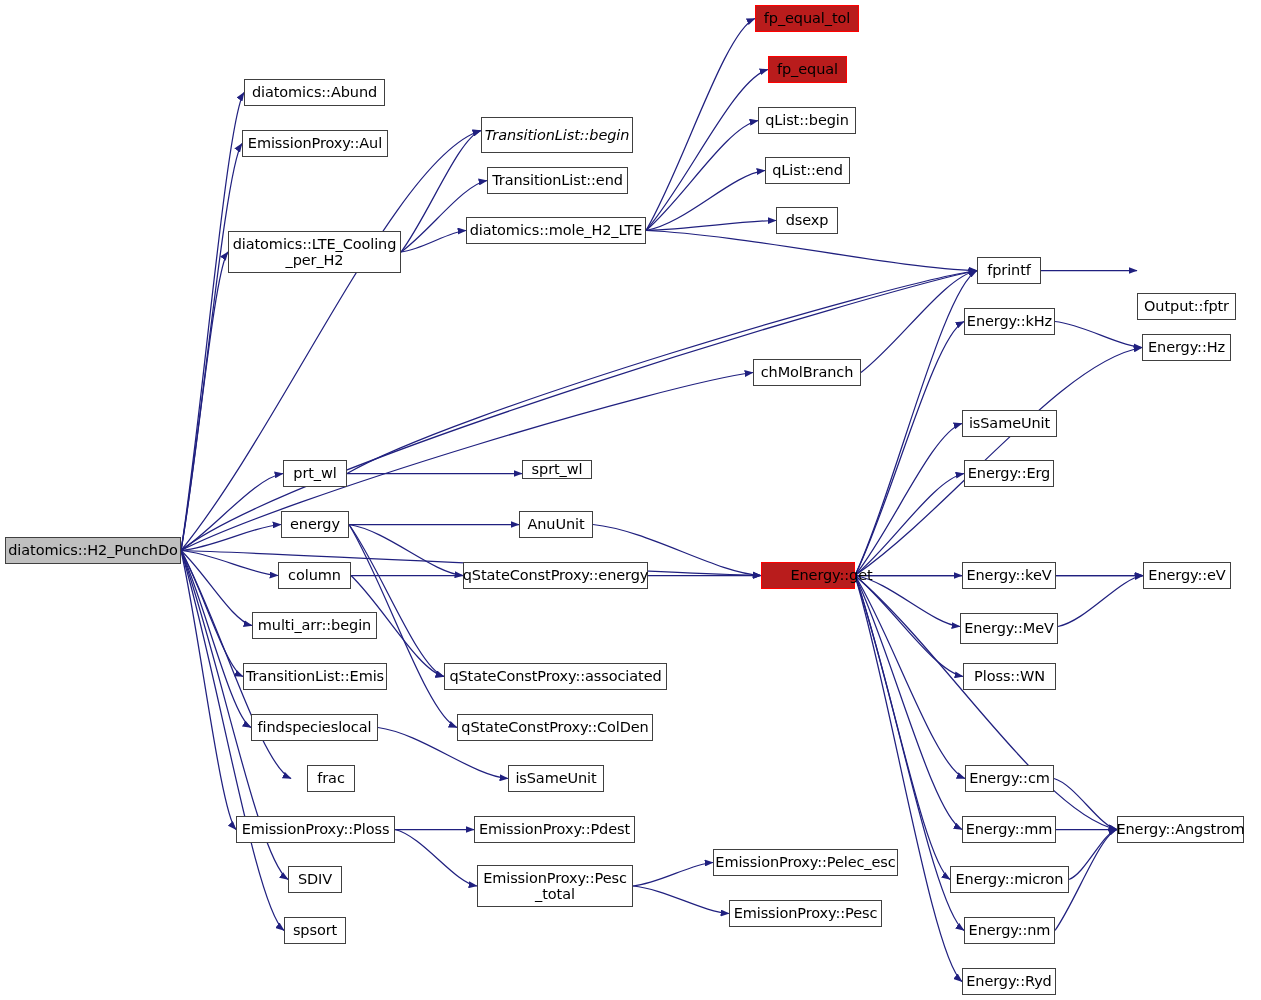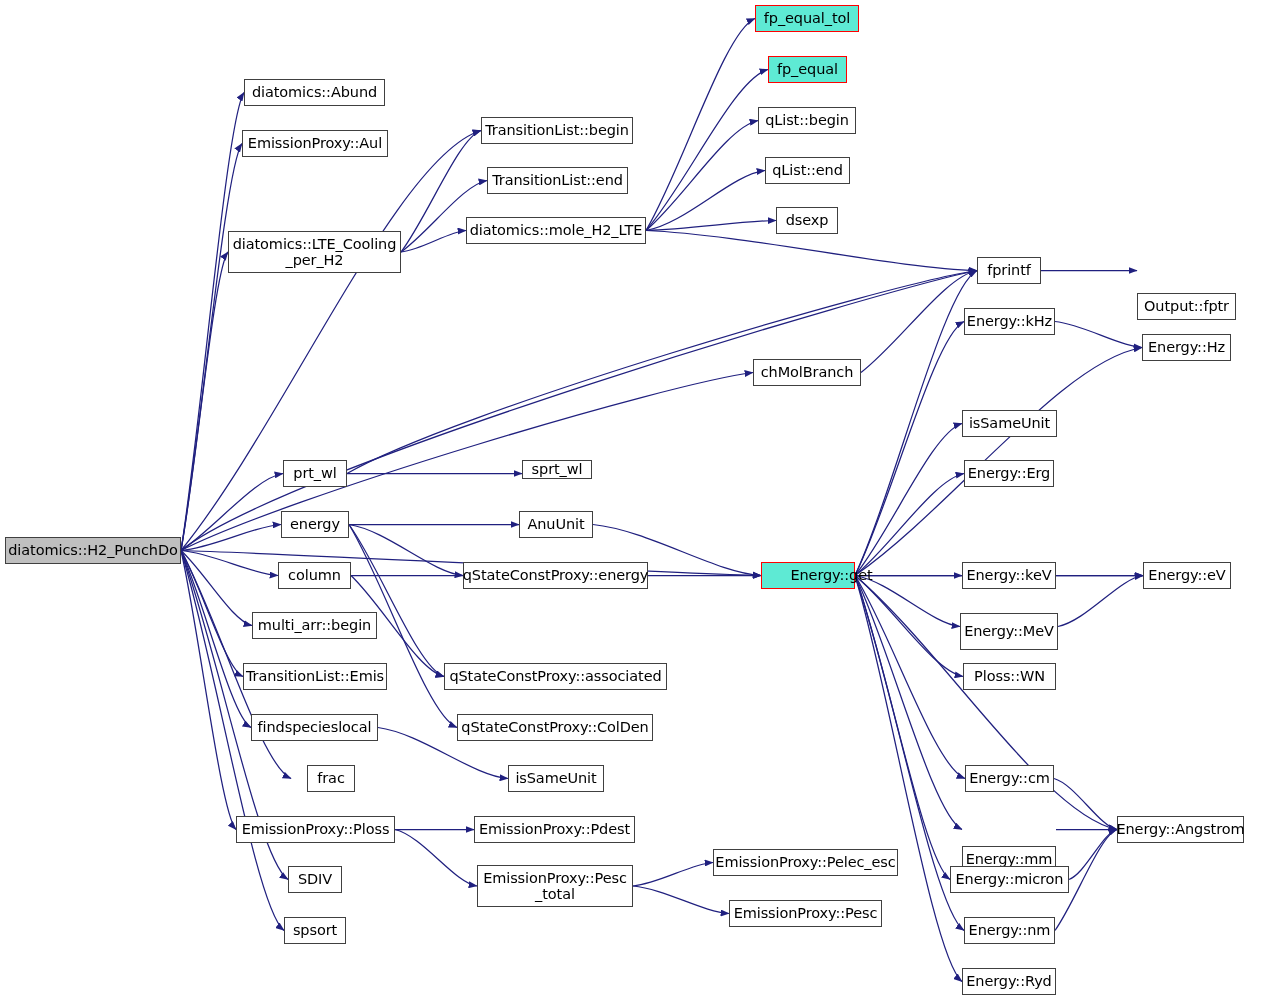--- a/index.html
+++ b/index.html
@@ -39,21 +39,21 @@
     white-space: pre-line;
     letter-spacing: -0.1px;
     z-index: 5;
   }
   .node.current {
     background: #bfbfbf;
     border-color: #404040;
   }
   .node.highlight {
     border: 1px solid #ff0000;
-    background: #5eead4;
+    background: #b91c1c;
   }
 </style>
 </head>
 <body>
 
 <div id="canvas" style="background: rgb(255, 255, 255);">
   <svg id="edge-layer" viewBox="0 0 1261 1000" xmlns="http://www.w3.org/2000/svg">
     <defs>
       <marker id="arrow" markerWidth="9" markerHeight="7" refX="8.4" refY="3.5" orient="auto" markerUnits="userSpaceOnUse">
         <path d="M0,0 L9,3.5 L0,7 z" fill="#20207f"></path>
@@ -123,21 +123,21 @@
         <path d="M 1054,778.5 C 1075.483,784.62 1099.423,826.44 1117,829.5" fill="none" stroke="#20207f" stroke-width="1.25" marker-end="url(#arrow)"></path>
         <path d="M 1056,829.5 C 1076.801,829.5 1099.981,829.5 1117,829.5" fill="none" stroke="#20207f" stroke-width="1.25" marker-end="url(#arrow)"></path>
         <path d="M 1069,879.5 C 1085.368,873.5 1103,832.5 1117,829.5" fill="none" stroke="#20207f" stroke-width="1.25" marker-end="url(#arrow)"></path>
         <path d="M 1055,930.5 C 1076.142,900.2 1099.702,835.56 1117,829.5" fill="none" stroke="#20207f" stroke-width="1.25" marker-end="url(#arrow)"></path>
       </g>
   </svg>
   <div id="nodes-layer">
       <div class="node current" style="left: 5px; top: 537px; width: 176px; height: 27px; border-color: rgb(64, 64, 64); background: rgb(191, 191, 191);">diatomics::H2_PunchDo</div>
       <div class="node" style="left: 244px; top: 79px; width: 141px; height: 27px; border-color: rgb(64, 64, 64);">diatomics::Abund</div>
       <div class="node" style="left: 242px; top: 130px; width: 146px; height: 27px; border-color: rgb(64, 64, 64);">EmissionProxy::Aul</div>
-      <div class="node" style="left: 481px; top: 117px; width: 152px; height: 27px; border-color: rgb(64, 64, 64);">TransitionList::begin</div>
+      <div class="node" style="left: 481px; top: 117px; width: 152px; height: 36px; border-color: rgb(64, 64, 64); font-style: italic;">TransitionList::begin</div>
       <div class="node" style="left: 487px; top: 167px; width: 141px; height: 27px; border-color: rgb(64, 64, 64);">TransitionList::end</div>
       <div class="node" style="left: 228px; top: 231px; width: 173px; height: 42px; border-color: rgb(64, 64, 64);">diatomics::LTE_Cooling
 _per_H2</div>
       <div class="node" style="left: 466px; top: 217px; width: 180px; height: 27px; border-color: rgb(64, 64, 64);">diatomics::mole_H2_LTE</div>
       <div class="node highlight" style="left: 755px; top: 5px; width: 104px; height: 27px; border-color: rgb(255, 0, 0);">fp_equal_tol</div>
       <div class="node highlight" style="left: 768px; top: 56px; width: 79px; height: 27px; border-color: rgb(255, 0, 0);">fp_equal</div>
       <div class="node" style="left: 758px; top: 107px; width: 98px; height: 27px; border-color: rgb(64, 64, 64);">qList::begin</div>
       <div class="node" style="left: 765px; top: 157px; width: 85px; height: 27px; border-color: rgb(64, 64, 64);">qList::end</div>
       <div class="node" style="left: 776px; top: 207px; width: 62px; height: 27px; border-color: rgb(64, 64, 64);">dsexp</div>
       <div class="node" style="left: 977px; top: 257px; width: 64px; height: 27px; border-color: rgb(64, 64, 64);">fprintf</div>
@@ -150,32 +150,32 @@
       <div class="node" style="left: 283px; top: 460px; width: 64px; height: 27px; border-color: rgb(64, 64, 64);">prt_wl</div>
       <div class="node" style="left: 522px; top: 460px; width: 70px; height: 19px; border-color: rgb(64, 64, 64);">sprt_wl</div>
       <div class="node" style="left: 281px; top: 511px; width: 68px; height: 27px; border-color: rgb(64, 64, 64);">energy</div>
       <div class="node" style="left: 519px; top: 511px; width: 74px; height: 27px; border-color: rgb(64, 64, 64);">AnuUnit</div>
       <div class="node highlight" style="left: 761px; top: 562px; width: 94px; height: 27px; border-color: rgb(255, 0, 0); padding-left: 47px;">Energy::get</div>
       <div class="node" style="left: 278px; top: 562px; width: 73px; height: 27px; border-color: rgb(64, 64, 64);">column</div>
       <div class="node" style="left: 463px; top: 562px; width: 185px; height: 27px; border-color: rgb(64, 64, 64);">qStateConstProxy::energy</div>
       <div class="node" style="left: 962px; top: 562px; width: 94px; height: 27px; border-color: rgb(64, 64, 64);">Energy::keV</div>
       <div class="node" style="left: 1143px; top: 562px; width: 88px; height: 27px; border-color: rgb(64, 64, 64);">Energy::eV</div>
       <div class="node" style="left: 252px; top: 612px; width: 125px; height: 27px; border-color: rgb(64, 64, 64);">multi_arr::begin</div>
-      <div class="node" style="left: 960px; top: 613px; width: 98px; height: 37px; border-color: rgb(64, 64, 64);">Energy::MeV</div>
+      <div class="node" style="left: 960px; top: 613px; width: 98px; height: 31px; border-color: rgb(64, 64, 64);">Energy::MeV</div>
       <div class="node" style="left: 243px; top: 663px; width: 144px; height: 27px; border-color: rgb(64, 64, 64);">TransitionList::Emis</div>
       <div class="node" style="left: 444px; top: 663px; width: 223px; height: 27px; border-color: rgb(64, 64, 64);">qStateConstProxy::associated</div>
       <div class="node" style="left: 963px; top: 663px; width: 93px; height: 27px; border-color: rgb(64, 64, 64);">Ploss::WN</div>
       <div class="node" style="left: 251px; top: 714px; width: 127px; height: 27px; border-color: rgb(64, 64, 64);">findspecieslocal</div>
       <div class="node" style="left: 457px; top: 714px; width: 196px; height: 27px; border-color: rgb(64, 64, 64);">qStateConstProxy::ColDen</div>
       <div class="node" style="left: 291px; top: 765px; width: 48px; height: 27px; border-color: rgb(64, 64, 64); margin-left: 16px;">frac</div>
       <div class="node" style="left: 508px; top: 765px; width: 96px; height: 27px; border-color: rgb(64, 64, 64);">isSameUnit</div>
       <div class="node" style="left: 965px; top: 765px; width: 89px; height: 27px; border-color: rgb(64, 64, 64);">Energy::cm</div>
       <div class="node" style="left: 236px; top: 816px; width: 159px; height: 27px; border-color: rgb(64, 64, 64);">EmissionProxy::Ploss</div>
       <div class="node" style="left: 474px; top: 816px; width: 161px; height: 27px; border-color: rgb(64, 64, 64);">EmissionProxy::Pdest</div>
-      <div class="node" style="left: 962px; top: 816px; width: 94px; height: 27px; border-color: rgb(64, 64, 64); margin-top: 30px;">Energy::mm</div>
+      <div class="node" style="left: 962px; top: 816px; width: 94px; height: 27px; border-color: rgb(64, 64, 64);">Energy::mm</div>
       <div class="node" style="left: 1117px; top: 816px; width: 127px; height: 27px; border-color: rgb(64, 64, 64);">Energy::Angstrom</div>
       <div class="node" style="left: 713px; top: 849px; width: 185px; height: 27px; border-color: rgb(64, 64, 64);">EmissionProxy::Pelec_esc</div>
       <div class="node" style="left: 288px; top: 866px; width: 54px; height: 27px; border-color: rgb(64, 64, 64);">SDIV</div>
       <div class="node" style="left: 477px; top: 865px; width: 156px; height: 42px; border-color: rgb(64, 64, 64);">EmissionProxy::Pesc
 _total</div>
       <div class="node" style="left: 950px; top: 866px; width: 119px; height: 27px; border-color: rgb(64, 64, 64);">Energy::micron</div>
       <div class="node" style="left: 729px; top: 900px; width: 153px; height: 27px; border-color: rgb(64, 64, 64);">EmissionProxy::Pesc</div>
       <div class="node" style="left: 964px; top: 917px; width: 91px; height: 27px; border-color: rgb(64, 64, 64);">Energy::nm</div>
       <div class="node" style="left: 284px; top: 917px; width: 62px; height: 27px; border-color: rgb(64, 64, 64);">spsort</div>
       <div class="node" style="left: 962px; top: 968px; width: 94px; height: 27px; border-color: rgb(64, 64, 64);">Energy::Ryd</div>

